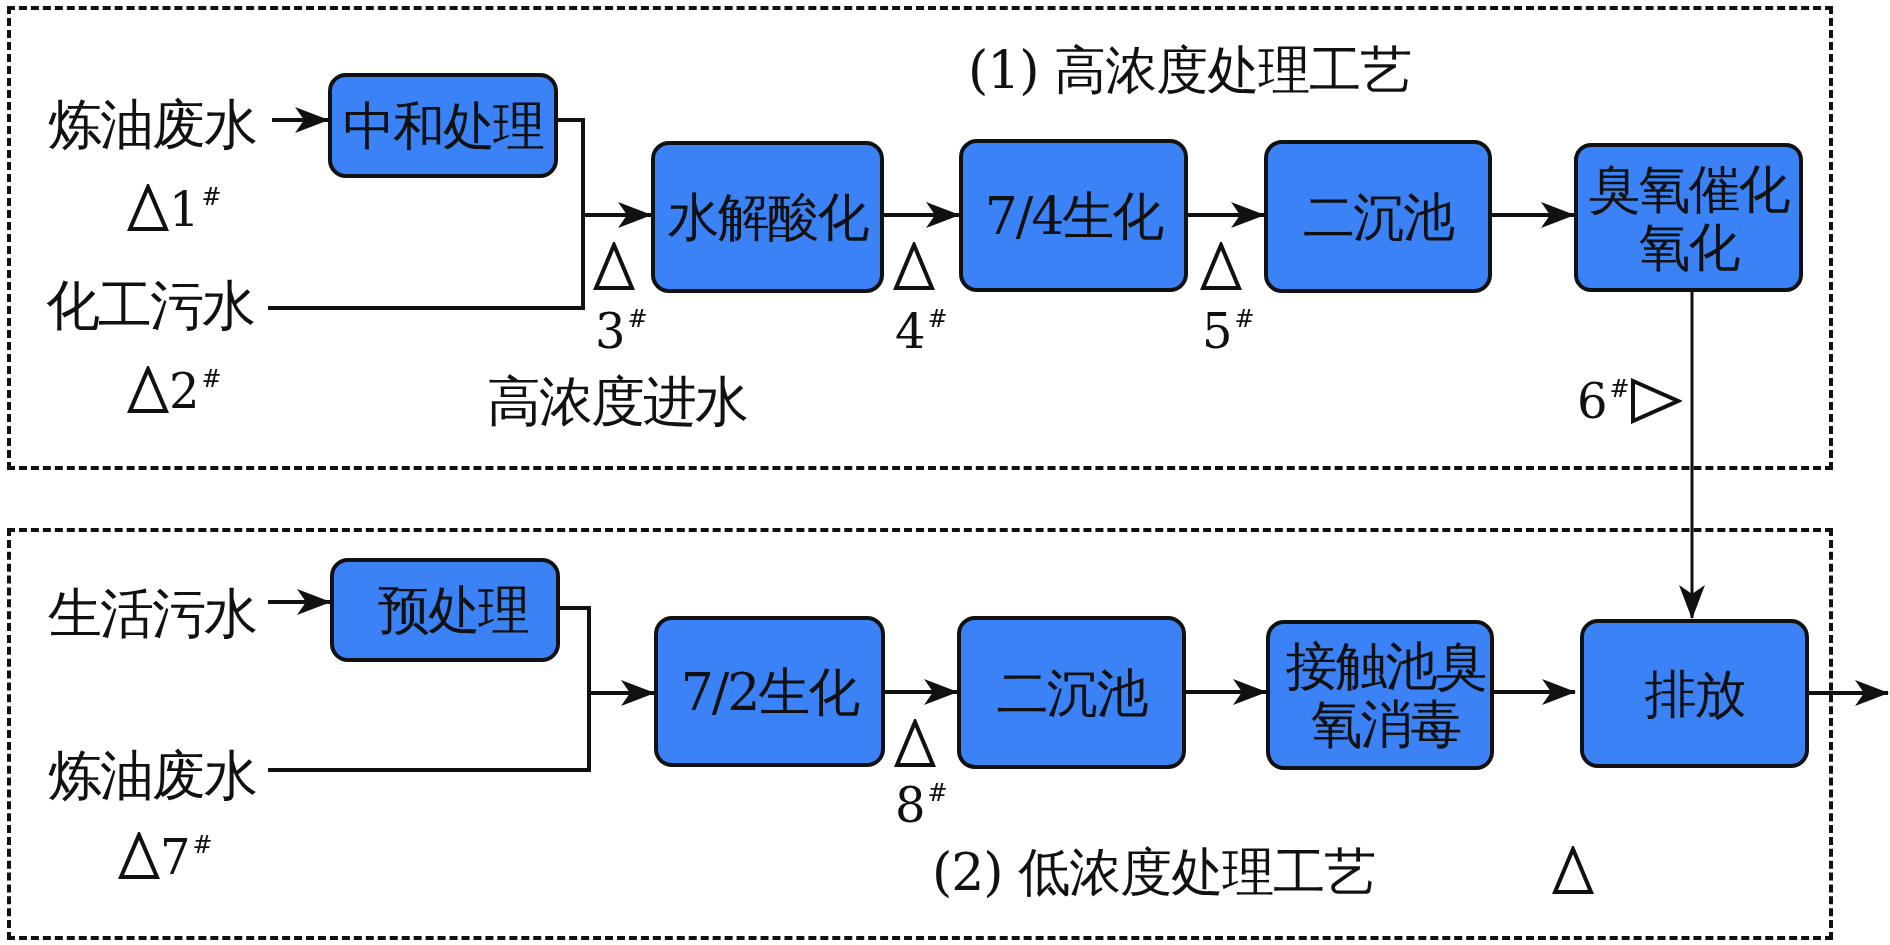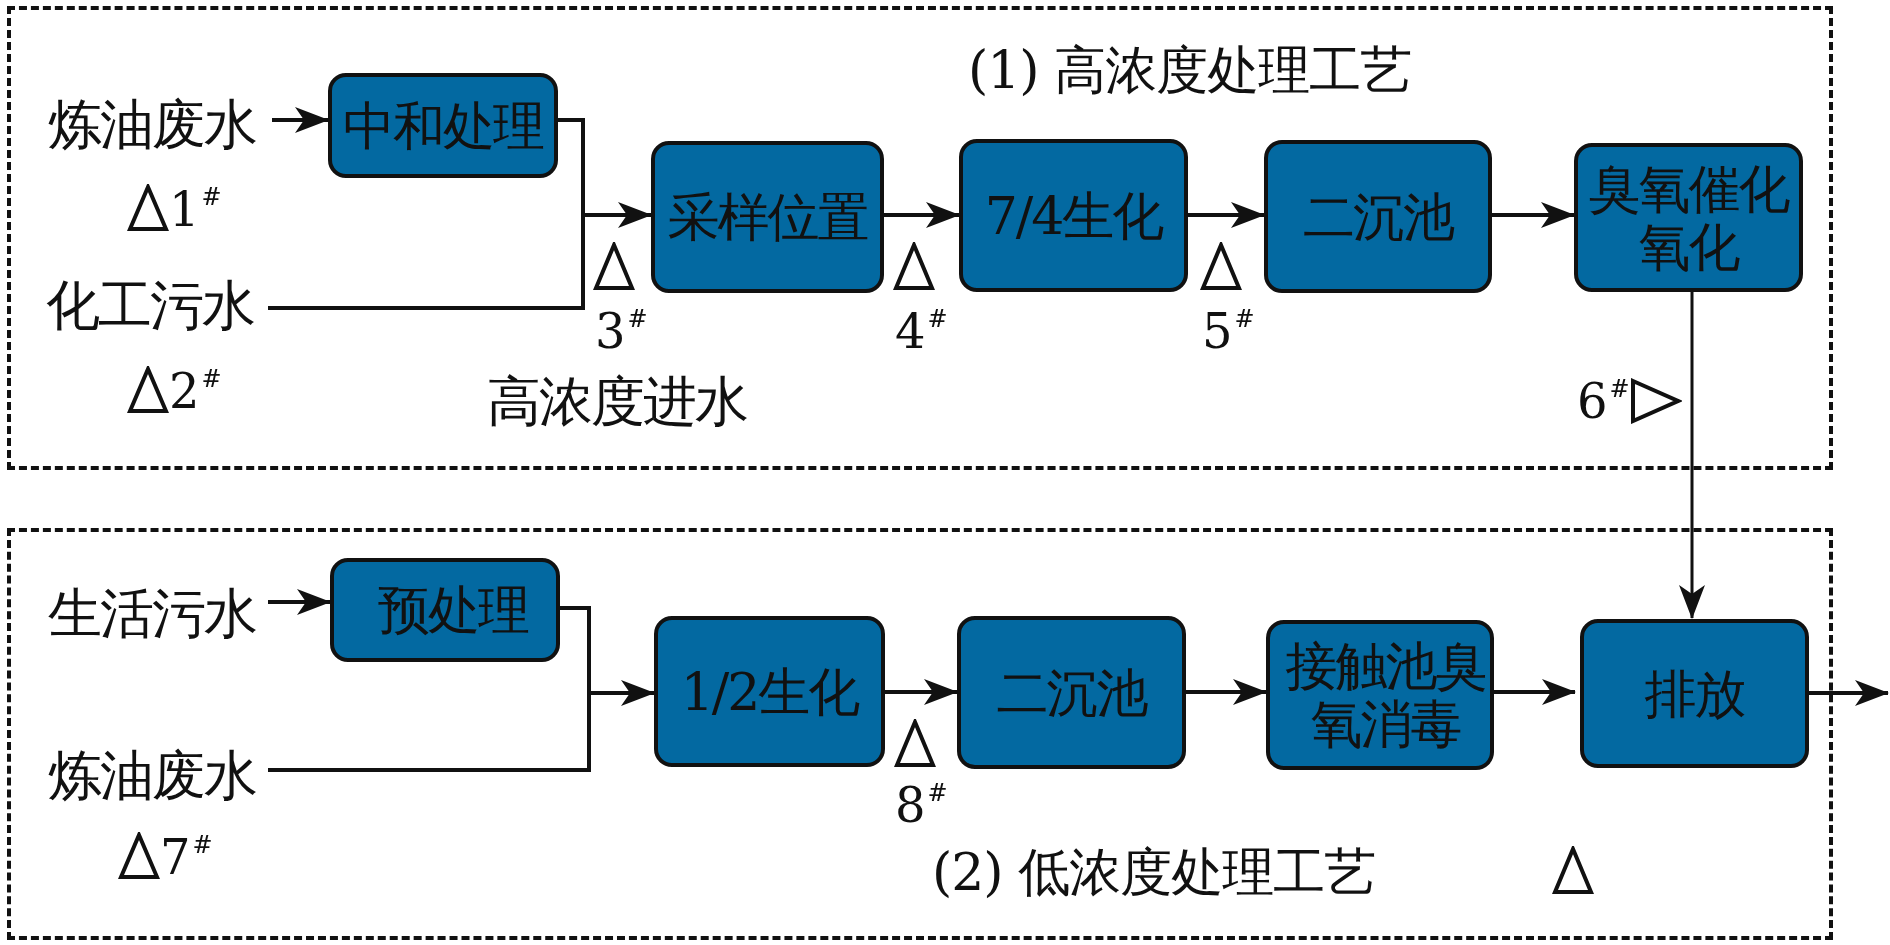--- a/index.html
+++ b/index.html
@@ -1,21 +1,21 @@
 <!DOCTYPE html>
 <html><head>
 <meta charset="utf-8">
 <style>
   html, body { margin:0; padding:0; background:#ffffff; }
   body { width:1890px; height:945px; position:relative; overflow:hidden;
          font-family:"DejaVu Serif","Liberation Serif",serif; color:#111; }
   svg.wires { position:absolute; left:0; top:0; width:1890px; height:945px; }
   .section-frame { position:absolute; border:4px dashed #111; box-sizing:border-box; }
   .node { position:absolute; box-sizing:border-box; border:4px solid #111; border-radius:18px;
-          background:#0369a1; display:flex; align-items:center; justify-content:center;
+          background:#3b82f6; display:flex; align-items:center; justify-content:center;
           text-align:center; font-size:52px; line-height:58px; white-space:pre-line;
           letter-spacing:-2px; }
   .label { position:absolute; font-size:54px; line-height:60px; white-space:nowrap; letter-spacing:-2px; }
   .section-title { position:absolute; font-size:52px; line-height:60px; white-space:nowrap; letter-spacing:-1px; }
   .marker { position:absolute; font-size:48px; line-height:50px; white-space:nowrap;
             display:flex; align-items:flex-start; }
   .marker .num { font-size:48px; }
   .marker .hash { font-size:24px; line-height:26px; margin-left:2px; }
   .tri { display:inline-block; }
 </style>
@@ -54,24 +54,24 @@
 
 <div class="section-title" style="left:968px; top:40px;">(1)  高浓度处理工艺</div>
 
 <div class="label" style="left:48px; top:95px;">炼油废水</div>
 <div class="label" style="left:46px; top:276px;">化工污水</div>
 
 <div class="node" style="left:328px; top:73px; width:230px; height:105px;">中和处理</div>
 
 <div class="label" style="left:487px; top:372px;">高浓度进水</div>
 
-<div class="node" style="left:651px; top:141px; width:233px; height:152px;">采样位置</div>
+<div class="node" style="left:651px; top:141px; width:233px; height:152px;">水解酸化</div>
 <div class="node" style="left:959px; top:139px; width:229px; height:153px;">7/4生化</div>
 <div class="node" style="left:1264px; top:140px; width:228px; height:153px;">二沉池</div>
-<div class="node" style="left:1574px; top:143px; width:229px; height:149px;">臭氧催化
+<div class="node" style="left:1574px; top:143px; width:229px; height:149px;border-radius:17px;">臭氧催化
 氧化</div>
 
 <div class="marker" style="left:127px; top:184px;">
   <svg class="tri" width="42" height="48">
       <path d="M21,3 L39,45 L3,45 Z" fill="none" stroke="#111" stroke-width="4"></path>
     </svg>
   <span class="num">1</span>
     <span class="hash">#</span>
 </div>
 <div class="marker" style="left:127px; top:366px;">
@@ -112,21 +112,21 @@
 </div>
 <svg style="position:absolute; left:1630px; top:378px;" width="52" height="46">
     <path d="M3,3 L48,23 L3,43 Z" fill="none" stroke="#111" stroke-width="4"></path>
   </svg>
 
 <div class="label" style="left:48px; top:584px;">生活污水</div>
 <div class="label" style="left:48px; top:746px;">炼油废水</div>
 
 <div class="node" style="left:330px; top:558px; width:230px; height:104px;padding-left:16px;">预处理</div>
 
-<div class="node" style="left:654px; top:616px; width:231px; height:151px;">1/2生化</div>
+<div class="node" style="left:654px; top:616px; width:231px; height:151px;">7/2生化</div>
 <div class="node" style="left:957px; top:616px; width:229px; height:153px;">二沉池</div>
 <div class="node" style="left:1266px; top:620px; width:228px; height:150px;padding-left:11px;">接触池臭
 氧消毒</div>
 <div class="node" style="left:1580px; top:619px; width:229px; height:149px;">排放</div>
 
 <div class="marker" style="left:118px; top:832px;">
   <svg class="tri" width="42" height="48">
       <path d="M21,3 L39,45 L3,45 Z" fill="none" stroke="#111" stroke-width="4"></path>
     </svg>
   <span class="num">7</span>

